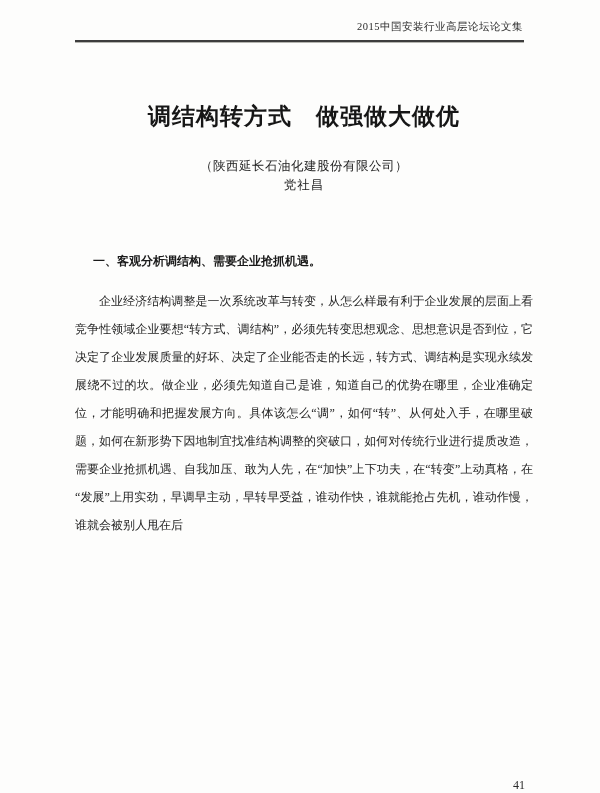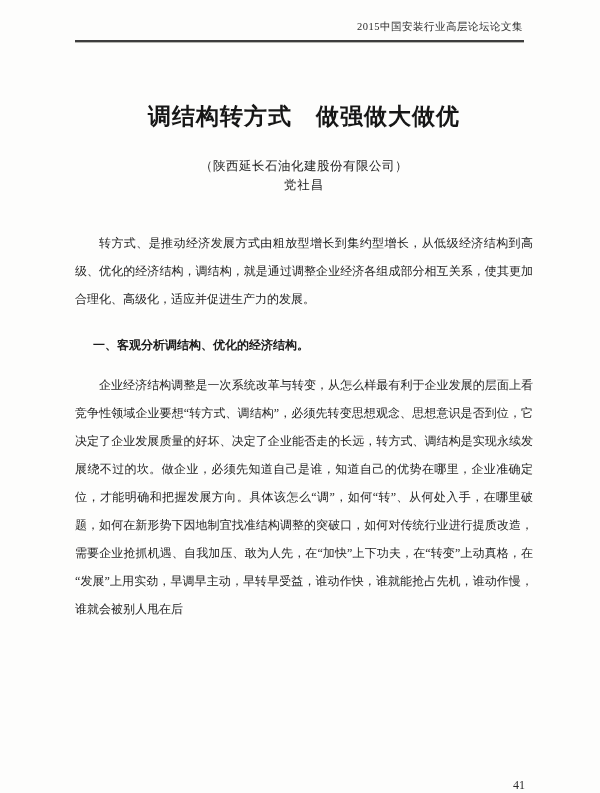--- a/index.html
+++ b/index.html
@@ -106,20 +106,19 @@
 
   <div class="header-rule"></div>
 
   <h1 class="title">调结构转方式　做强做大做优</h1>
 
   <div class="author">党社昌</div>
 
   <div class="affiliation">（陕西延长石油化建股份有限公司）</div>
 
   <div class="body-text">
-    <p>转方式、是推动经济发展方式由粗放型增长到集约型增长，从低级经济结构到高级、优化的经济结构，调结构，就是通过调整企业经济各组成部分相互关系，使其更加合理化、高级化，适应并促进生产力的发展。</p>
-    <h2 class="section-heading">一、客观分析调结构、优化的经济结构。</h2>
+    <h2 class="section-heading">一、客观分析调结构、需要企业抢抓机遇。</h2>
     <p>企业经济结构调整是一次系统改革与转变，从怎么样最有利于企业发展的层面上看竞争性领域企业要想“转方式、调结构”，必须先转变思想观念、思想意识是否到位，它决定了企业发展质量的好坏、决定了企业能否走的长远，转方式、调结构是实现永续发展绕不过的坎。做企业，必须先知道自己是谁，知道自己的优势在哪里，企业准确定位，才能明确和把握发展方向。具体该怎么“调”，如何“转”、从何处入手，在哪里破题，如何在新形势下因地制宜找准结构调整的突破口，如何对传统行业进行提质改造，需要企业抢抓机遇、自我加压、敢为人先，在“加快”上下功夫，在“转变”上动真格，在“发展”上用实劲，早调早主动，早转早受益，谁动作快，谁就能抢占先机，谁动作慢，谁就会被别人甩在后</p>
   </div>
 
   <div class="page-number">41</div>
 
 </div>
 
 </body></html>

